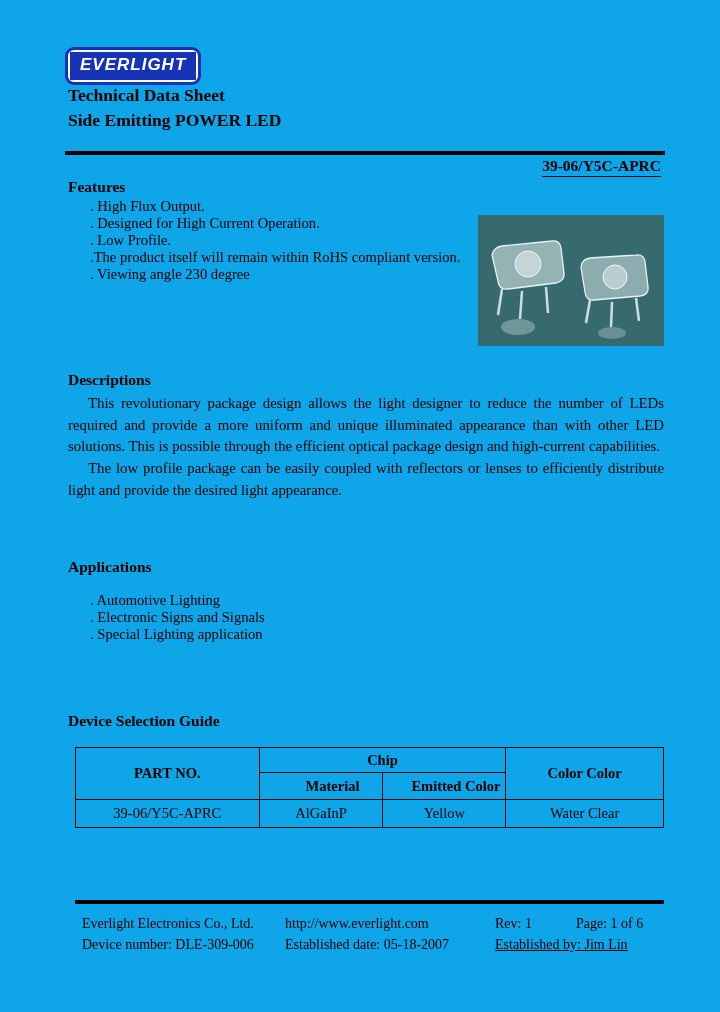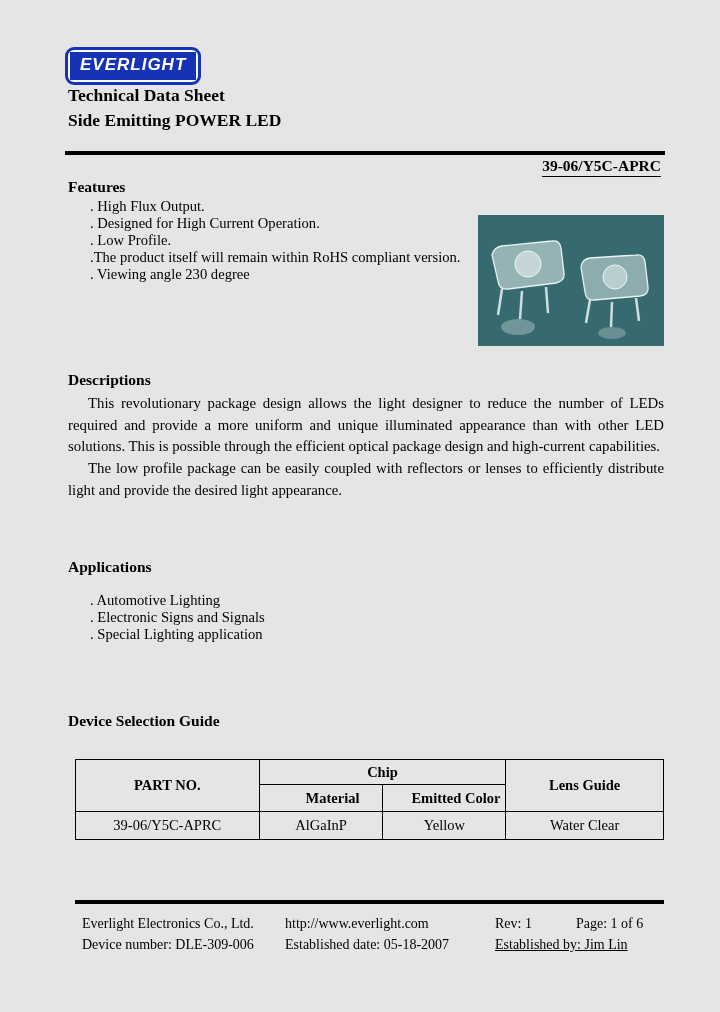--- a/index.html
+++ b/index.html
@@ -1,20 +1,20 @@
 <!DOCTYPE html>
 <html><head>
 <meta charset="utf-8">
 <style>
   * { margin:0; padding:0; box-sizing:border-box; }
   html,body { background:#f7f8fd; }
   body { font-family:"Liberation Serif", serif; color:#000; }
   .page {
     position:relative; width:720px; height:1012px; margin:0 auto;
-    background:#e5e5e5; overflow:hidden;
+    background:#0ea5e9; overflow:hidden;
   }
   
   .logo {
     position:absolute; left:65px; top:47px;
     border:3px solid #1632b5; border-radius:9px; padding:2px;
     background:#fafbff;
   }
   .logo-inner {
     background:#1632b5; color:#fff; padding:3px 10px 5px 10px;
     font-family:"Liberation Sans", sans-serif;
@@ -38,21 +38,21 @@
   .app-list     { position:absolute; left:90px; top:592px; list-style:none; font-size:14.6px; line-height:17px; }
   
   .photo { position:absolute; left:478px; top:215px; width:186px; height:131px; }
   
   .para { position:absolute; left:68px; width:596px; font-size:14.8px; line-height:21.6px; text-align:justify; text-indent:20px; }
   .para1 { top:393px; }
   .para2 { top:458px; }
   
   .guide-table {
     position:absolute; left:75px; top:747px; width:589px;
-    border-collapse:collapse; font-size:14.5px;margin-top:12px;
+    border-collapse:collapse; font-size:14.5px;
   }
   .guide-table td { border:1px solid #000; text-align:center; vertical-align:middle; padding:3px 4px; }
   .guide-table .hd { font-weight:bold; }
   .guide-table .r1 td { height:25px; }
   .guide-table .r2 td { height:27px;padding-left:27px; }
   .guide-table .r3 td { height:28px; }
   .col-part { width:184px; }
   .col-mat  { width:124px; }
   .col-emit { width:123px; }
   .col-lens { width:158px; }
@@ -124,21 +124,21 @@
     <li>. Electronic Signs and Signals</li>
     <li>. Special Lighting application</li>
   </ul>
 
   <div class="section-heading h-guide">Device Selection Guide</div>
   <table class="guide-table">
     <tbody>
         <tr class="r1">
       <td rowspan="2" class="hd col-part">PART NO.</td>
       <td colspan="2" class="hd">Chip</td>
-      <td rowspan="2" class="hd col-lens">Lens Guide</td>
+      <td rowspan="2" class="hd col-lens">Color Color</td>
     </tr>
     <tr class="r2">
       <td class="hd col-mat">Material</td>
       <td class="hd col-emit">Emitted Color</td>
     </tr>
     <tr class="r3">
       <td>39-06/Y5C-APRC</td>
       <td>AlGaInP</td>
       <td>Yellow</td>
       <td>Water Clear</td>

